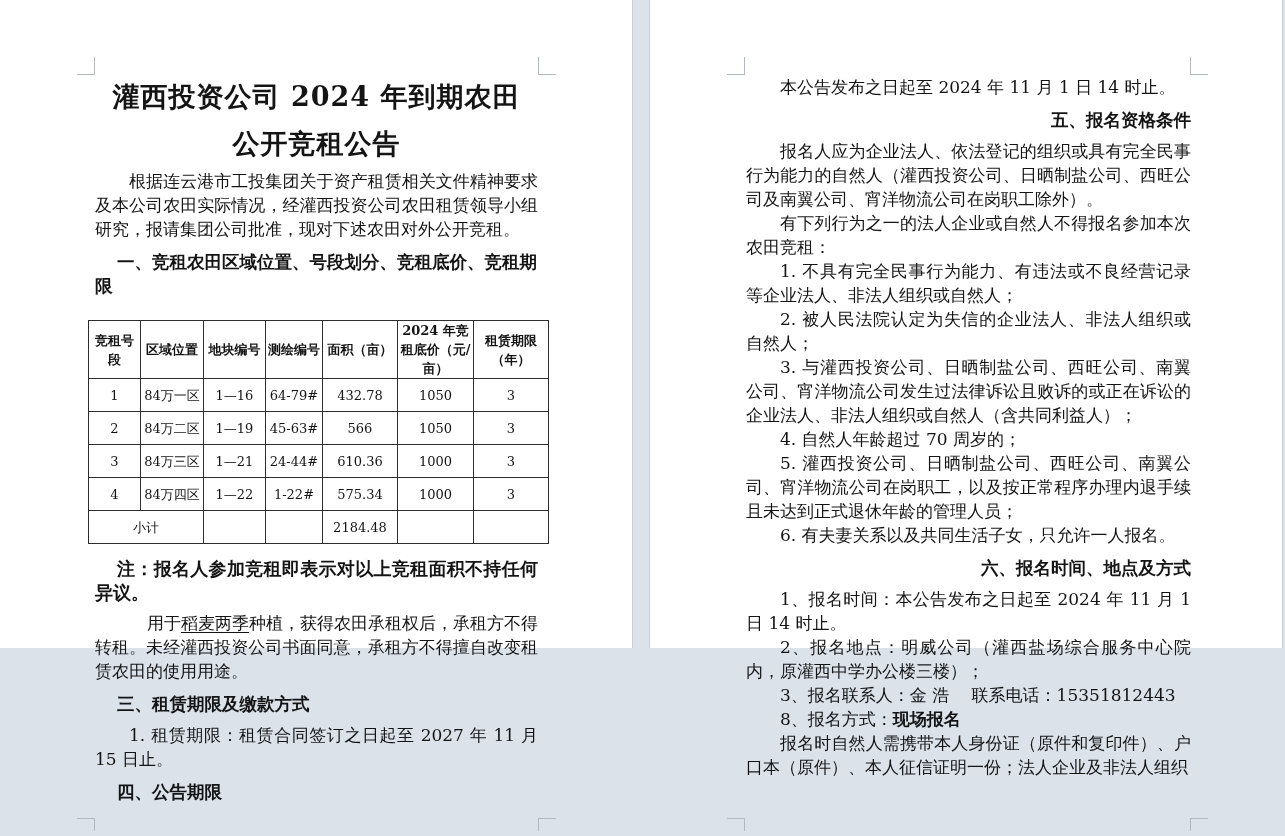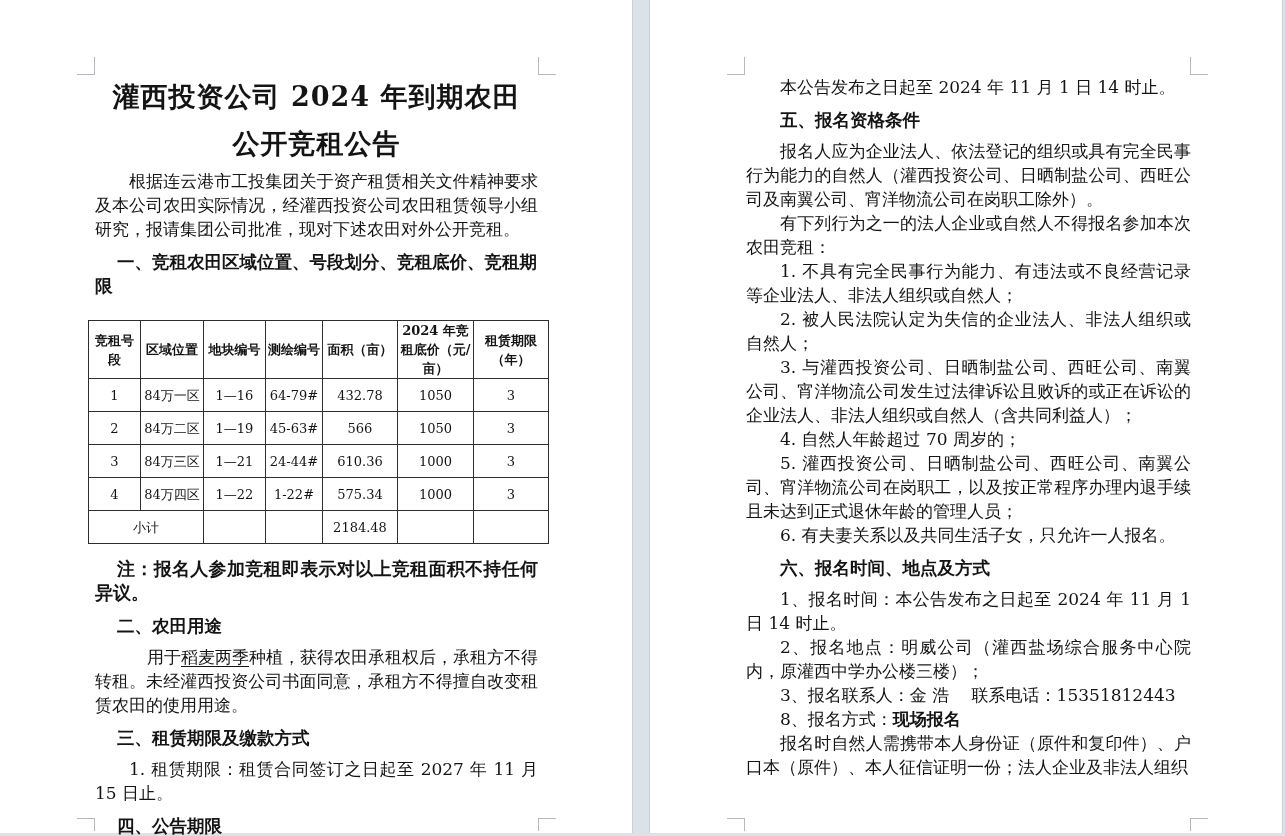--- a/index.html
+++ b/index.html
@@ -3,31 +3,31 @@
 <meta charset="utf-8">
 <style>
   * { margin:0; padding:0; box-sizing:border-box; }
   html,body { width:1285px; height:836px; }
   body {
     position:relative; overflow:hidden;
     background:#dbe2ea;
     color:#141414;
     font-family:"DejaVu Serif","Liberation Serif",serif;
   }
-  .page { position:absolute; top:0; height:833px; background:#ffffff; }
+  .page { position:absolute; top:0; height:648px; background:#ffffff; }
   #page-left  { left:0;   width:633px; border-right:1px solid #c9cfd6; }
   #page-right { left:649px; width:634px; border-left:1px solid #c9cfd6; border-right:1px solid #c9cfd6; }
 
   .content { position:absolute; top:75px; font-size:17px; line-height:24px; text-align:justify; }
   #page-left  .content { left:95px; width:443px; }
   #page-right .content { left:96px; width:445px; }
 
   .doc-title { font-size:27px; font-weight:bold; line-height:43px; text-align:center; letter-spacing:1px; margin-bottom:4px; }
   .heading { font-weight:bold; font-size:17.5px; margin:9px 0 7px; text-indent:22px; text-align:left; }
-  #page-right .heading { text-indent:34px; }
+  #page-right .heading { text-indent:34px;text-align:right; }
   p.body { text-indent:34px; }
   p.deep { text-indent:52px; }
   p.sp   { margin-bottom:7px; }
   .note  { font-weight:bold; font-size:18px; margin:13px 0 6px; text-indent:22px; }
   .u { text-decoration:underline; text-underline-offset:3px; }
   .b { font-weight:bold; }
 
   table.rent-table {
     border-collapse:collapse; table-layout:fixed;
     width:460px; margin:22px 0 0 -7px;
@@ -114,21 +114,20 @@
         <td></td>
         <td>2184.48</td>
         <td></td>
         <td></td>
       </tr>
     </tbody>
       </table>
 
     <div class="note">注：报名人参加竞租即表示对以上竞租面积不持任何异议。</div>
 
-    <div class="heading">二、农田用途</div>
     <p class="deep"><span>用于</span><span class="u">稻麦两季</span><span>种植，获得农田承租权后，承租方不得转租。未经灌西投资公司书面同意，承租方不得擅自改变租赁农田的使用用途。</span></p>
 
     <div class="heading">三、租赁期限及缴款方式</div>
     <p class="body sp">1. 租赁期限：租赁合同签订之日起至 2027 年 11 月 15 日止。</p>
 
     <div class="heading">四、公告期限</div>
   </div>
 </div>
 
 <div class="page" id="page-right">

